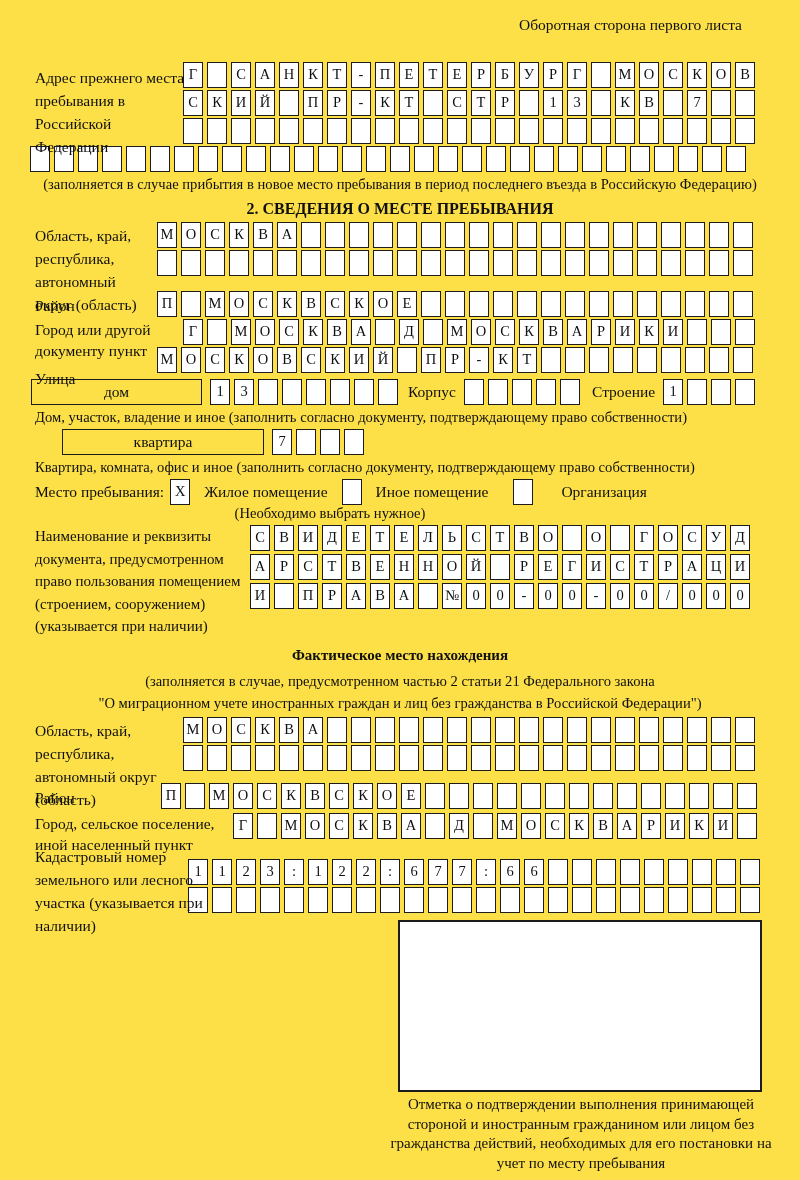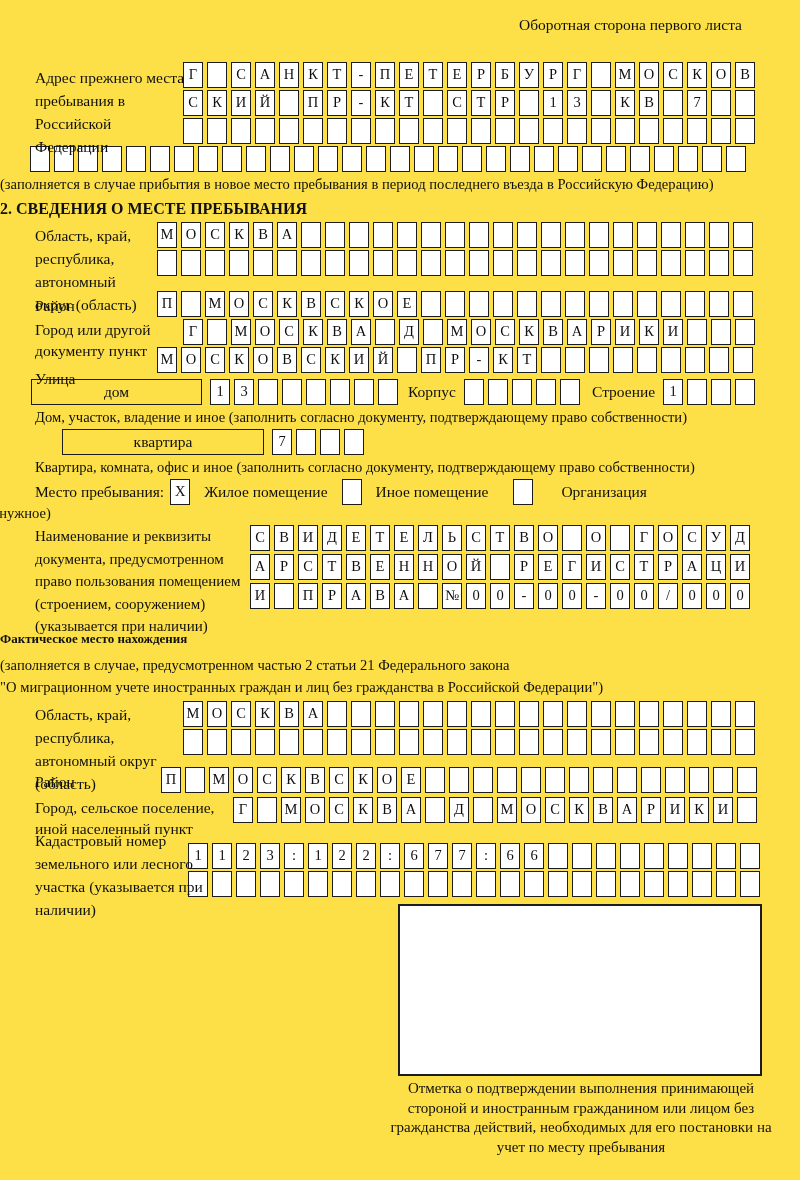--- a/index.html
+++ b/index.html
@@ -2,21 +2,21 @@
 <html><head>
 <meta charset="utf-8">
 <style>
   html,body { margin:0; padding:0; background:#ffffff; }
   .page {
     position:relative; width:800px; height:1180px; margin:0 auto;
     background:#fde047; color:#101010;
     font-family:"Liberation Serif", serif; font-size:15.5px; overflow:hidden;
   }
   .back-note { margin-top:16px; margin-right:58px; text-align:right; height:20px; }
-  .center { }
+  .center { text-align:center; }
   .note { font-size:14.6px; height:18px; }
   .title { font-size:16px; font-weight:bold; height:20px; }
 
   .frow { position:relative; }
   .flabel { position:absolute; line-height:23px; }
 
   .cellrow { height:28px; white-space:nowrap; }
   .cell {
     display:inline-block; box-sizing:border-box;
     width:20px; height:26px; border:1.5px solid #1c1c1c; margin-right:4px;
@@ -94,21 +94,21 @@
   </div>
   <div class="note center" style="margin-left:-140px;">(Необходимо выбрать нужное)</div>
 
   <div class="frow" style="margin-top:2px;">
     <div class="flabel" style="left:35px; top:0; width:215px; line-height:22.5px; font-size:15px;">Наименование и реквизиты документа, предусмотренном право пользования помещением (строением, сооружением) (указывается при наличии)</div>
     <div class="cellrow" style="margin-left:250px; margin-bottom:1px;"><span class="cell">С</span><span class="cell">В</span><span class="cell">И</span><span class="cell">Д</span><span class="cell">Е</span><span class="cell">Т</span><span class="cell">Е</span><span class="cell">Л</span><span class="cell">Ь</span><span class="cell">С</span><span class="cell">Т</span><span class="cell">В</span><span class="cell">О</span><span class="cell"></span><span class="cell">О</span><span class="cell"></span><span class="cell">Г</span><span class="cell">О</span><span class="cell">С</span><span class="cell">У</span><span class="cell">Д</span></div>
     <div class="cellrow" style="margin-left:250px; margin-bottom:1px;"><span class="cell">А</span><span class="cell">Р</span><span class="cell">С</span><span class="cell">Т</span><span class="cell">В</span><span class="cell">Е</span><span class="cell">Н</span><span class="cell">Н</span><span class="cell">О</span><span class="cell">Й</span><span class="cell"></span><span class="cell">Р</span><span class="cell">Е</span><span class="cell">Г</span><span class="cell">И</span><span class="cell">С</span><span class="cell">Т</span><span class="cell">Р</span><span class="cell">А</span><span class="cell">Ц</span><span class="cell">И</span></div>
     <div class="cellrow" style="margin-left:250px;"><span class="cell">И</span><span class="cell"></span><span class="cell">П</span><span class="cell">Р</span><span class="cell">А</span><span class="cell">В</span><span class="cell">А</span><span class="cell"></span><span class="cell">№</span><span class="cell">0</span><span class="cell">0</span><span class="cell">-</span><span class="cell">0</span><span class="cell">0</span><span class="cell">-</span><span class="cell">0</span><span class="cell">0</span><span class="cell">/</span><span class="cell">0</span><span class="cell">0</span><span class="cell">0</span></div>
   </div>
 
-  <div class="title center" style="margin-top:20px; font-size:13px;">Фактическое место нахождения</div>
+  <div class="title center" style="margin-top:36px; font-size:15px;">Фактическое место нахождения</div>
   <div class="note center" style="margin-top:6px; height:22px;">(заполняется в случае, предусмотренном частью 2 статьи 21 Федерального закона</div>
   <div class="note center" style="height:22px;">"О миграционном учете иностранных граждан и лиц без гражданства в Российской Федерации")</div>
 
   <div class="frow">
     <div class="flabel" style="left:35px; top:2px; width:134px;">Область, край, республика, автономный округ (область)</div>
     <div class="cellrow" style="margin-left:183px;"><span class="cell">М</span><span class="cell">О</span><span class="cell">С</span><span class="cell">К</span><span class="cell">В</span><span class="cell">А</span><span class="cell"></span><span class="cell"></span><span class="cell"></span><span class="cell"></span><span class="cell"></span><span class="cell"></span><span class="cell"></span><span class="cell"></span><span class="cell"></span><span class="cell"></span><span class="cell"></span><span class="cell"></span><span class="cell"></span><span class="cell"></span><span class="cell"></span><span class="cell"></span><span class="cell"></span><span class="cell"></span></div>
     <div class="cellrow" style="margin-left:183px;"><span class="cell"></span><span class="cell"></span><span class="cell"></span><span class="cell"></span><span class="cell"></span><span class="cell"></span><span class="cell"></span><span class="cell"></span><span class="cell"></span><span class="cell"></span><span class="cell"></span><span class="cell"></span><span class="cell"></span><span class="cell"></span><span class="cell"></span><span class="cell"></span><span class="cell"></span><span class="cell"></span><span class="cell"></span><span class="cell"></span><span class="cell"></span><span class="cell"></span><span class="cell"></span><span class="cell"></span></div>
   </div>
 
   <div class="frow" style="margin-top:10px;">

